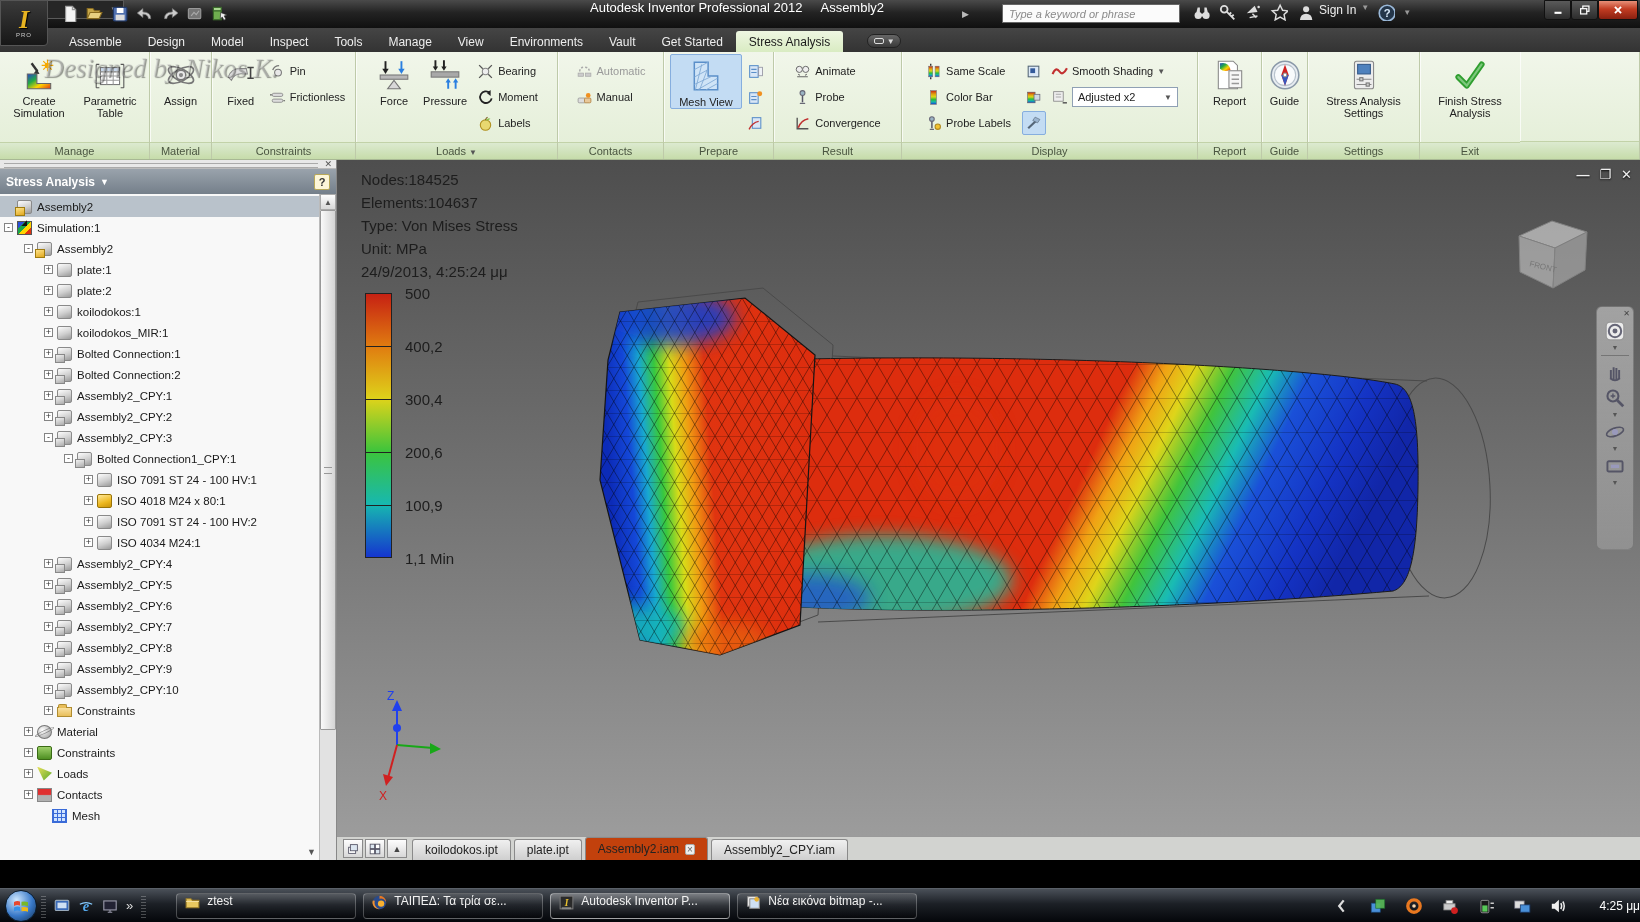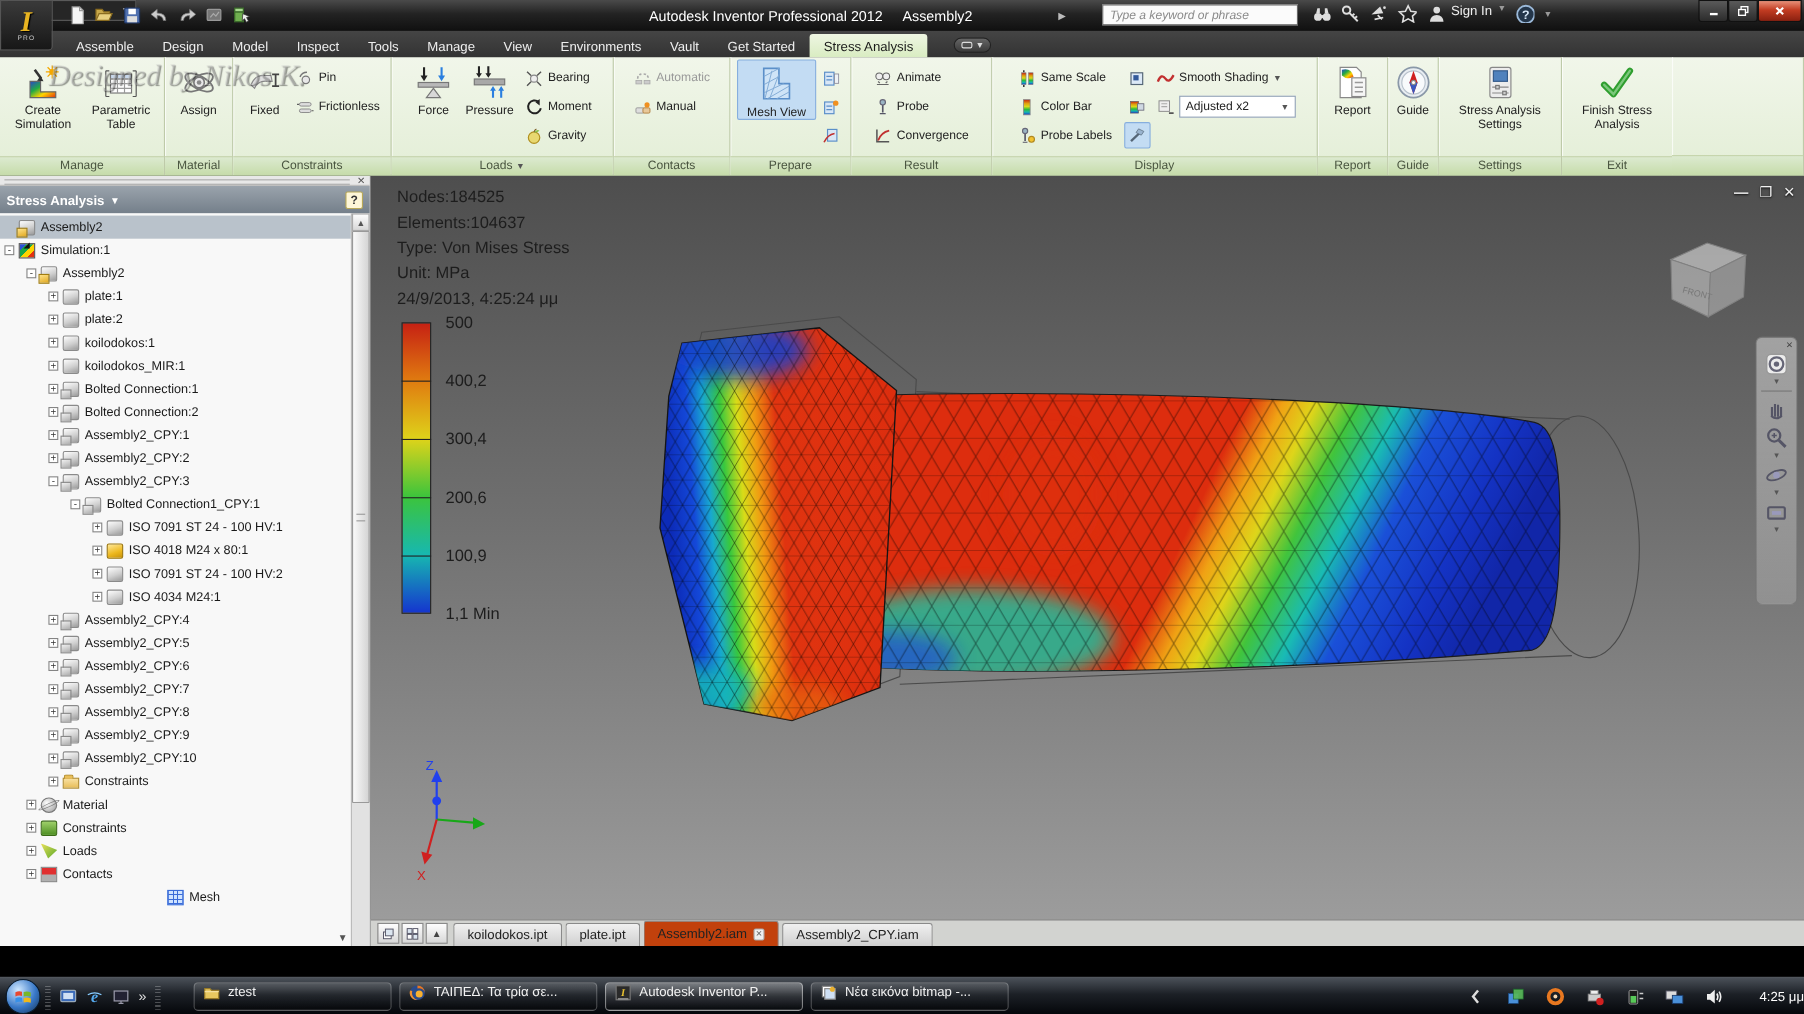--- a/index.html
+++ b/index.html
@@ -16,21 +16,21 @@
     display:flex;flex-direction:column;align-items:center;justify-content:center;}
   #appbtn .ilogo{font-family:"Liberation Serif",serif;font-style:italic;font-weight:bold;font-size:26px;
     color:#e8b421;line-height:24px;text-shadow:1px 1px 1px #000;}
   #appbtn .pro{font-size:6px;color:#ccc;letter-spacing:1px;}
   #qa{position:absolute;left:58px;top:2px;display:flex;align-items:center;gap:3px;}
   .qaicon{width:22px;height:22px;display:flex;align-items:center;justify-content:center;border-radius:2px;}
   .qaicon svg{width:18px;height:18px;}
   .qacaret{color:#999;font-size:8px;}
   #colorcombo{margin-left:6px;width:118px;height:19px;background:#262626;border:1px solid #5a5a5a;
     color:#9a9a9a;font-style:italic;font-size:11px;display:flex;align-items:center;justify-content:space-between;padding:0 5px;}
-  #titletext{position:absolute;left:590px;top:0;height:28px;display:flex;align-items:center;gap:18px;
+  #titletext{position:absolute;left:590px;top:0;height:28px;display:flex;align-items:flex-start;gap:18px;
     color:#fff;font-size:13px;white-space:nowrap;}
   #tb-expand{position:absolute;left:962px;top:9px;color:#bbb;font-size:9px;}
   #searchbox{position:absolute;left:1002px;top:4px;width:178px;height:19px;background:#fbfbfb;border:1px solid #666;
     color:#8a8a8a;font-style:italic;font-size:11px;display:flex;align-items:center;padding:0 6px;}
   #tbicons{position:absolute;left:1192px;top:3px;display:flex;align-items:center;gap:8px;}
   .tbicon svg{width:18px;height:18px;}
   #signin{display:flex;align-items:flex-start;gap:5px;color:#eee;font-size:12px;}
   #winbtns{position:absolute;right:2px;top:0;display:flex;height:20px;}
   .winbtn{width:27px;height:20px;display:flex;align-items:center;justify-content:center;
     background:linear-gradient(#5a5a5a,#2c2c2c);border:1px solid #111;border-radius:0 0 3px 3px;}
@@ -505,21 +505,21 @@
             <span data-interactable="false">Moment</span>
           </div>
           <div class="smallbtn" data-interactable="true">
             <span class="sicon" data-interactable="false">
                 <svg viewBox="0 0 16 16" width="100%" height="100%">
                   <circle cx="8" cy="9.5" r="4.9" fill="#e8d870" stroke="#b09020"></circle>
                   <path d="M8 4.8 Q8.5 2.6 10 2.2" stroke="#7a5a20" fill="none"></path>
                   <path d="M8.2 4.6 Q11 2 12.6 3.6 Q10.6 5.6 8.2 4.9 Z" fill="#8cc04a"></path>
                 </svg>
               </span>
-            <span data-interactable="false">Gravity</span>
+            <span data-interactable="false">Labels</span>
           </div>
         </div>
       </div>
       <div class="plabel" data-interactable="true"><span>Loads</span> <span class="caret" data-interactable="false">▼</span></div>
     </div>
 
     <div class="panel" style="width:106px" data-interactable="false">
       <div class="pbody">
         <div class="scol">
           <div class="smallbtn disabled" data-interactable="true">
@@ -924,21 +924,21 @@
         <div class="trow" data-interactable="true" style="padding-left: 24px;">
           <span class="texp" data-interactable="true">+</span>
           <span class="ti ti-loads" data-interactable="false"></span>
           <span class="tlabel" data-interactable="false">Loads</span>
         </div>
         <div class="trow" data-interactable="true" style="padding-left: 24px;">
           <span class="texp" data-interactable="true">+</span>
           <span class="ti ti-contacts" data-interactable="false"></span>
           <span class="tlabel" data-interactable="false">Contacts</span>
         </div>
-        <div class="trow" data-interactable="true" style="padding-left: 20px; justify-content: center;">
+        <div class="trow" data-interactable="true" style="padding-left: 39px;">
           <span class="texp blank" data-interactable="false">+</span>
           <span class="ti ti-mesh" data-interactable="false"></span>
           <span class="tlabel" data-interactable="false">Mesh</span>
         </div>
       </div>
     <div id="vscroll" data-interactable="true">
       <div class="sbtn" data-interactable="true">▲</div>
       <div id="vthumb" data-interactable="true"></div>
     </div>
     <span id="treedrop" data-interactable="true">▼</span>

